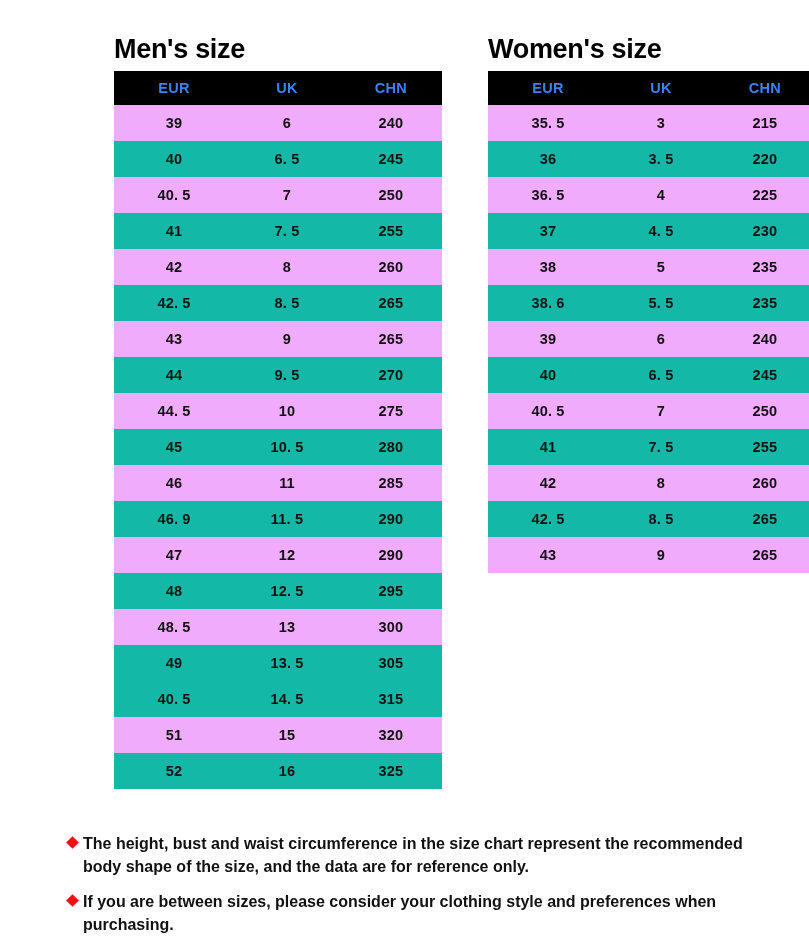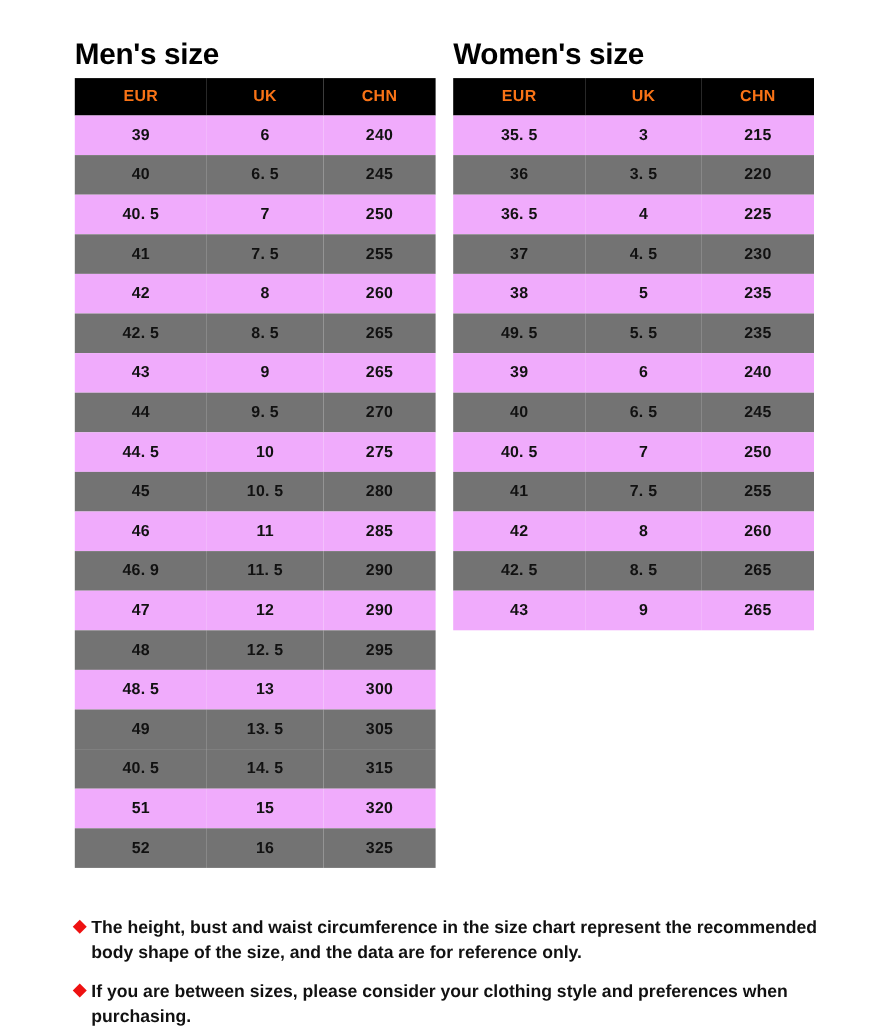--- a/index.html
+++ b/index.html
@@ -29,41 +29,42 @@
     top: 32px;
     left: 68px;
     width: 672px;
     display: flex;
     flex-direction: row;
     justify-content: space-between;
   }
 
   .table-block {
     width: 328px;
+    margin-left: 46px;
   }
 
   .table-title {
     font-size: 27px;
     font-weight: 700;
     line-height: 34px;
     letter-spacing: -0.3px;
     color: #000000;
     margin: 0 0 5px 0;
     white-space: nowrap;
   }
 
   table.size-table {
     width: 328px;
     border-collapse: collapse;
     table-layout: fixed;
   }
 
   table.size-table thead th {
     background: #000000;
-    color: #f97316;
+    color: #3b82f6;
     font-size: 14.5px;
     font-weight: 700;
     height: 34px;
     line-height: 34px;
     padding: 0;
     text-align: center;
     letter-spacing: 0.3px;
   }
 
   table.size-table tbody td {
@@ -71,21 +72,21 @@
     line-height: 36px;
     padding: 0;
     text-align: center;
     font-size: 14.5px;
     font-weight: 700;
     color: #111111;
     letter-spacing: 0.2px;
   }
 
   table.size-table tbody tr.stripe td {
-    background: #737373;
+    background: #14b8a6;
     text-align: center;
   }
   table.size-table tbody tr.plain td {
     background: #f0abfc;
   }
 
   
   col.c-eur { width: 120px; }
   col.c-uk  { width: 106px; }
   col.c-chn { width: 102px; }
@@ -279,21 +280,21 @@
               <td>37</td>
               <td>4. 5</td>
               <td>230</td>
             </tr>
             <tr class="plain">
               <td>38</td>
               <td>5</td>
               <td>235</td>
             </tr>
             <tr class="stripe">
-              <td>49. 5</td>
+              <td>38. 6</td>
               <td>5. 5</td>
               <td>235</td>
             </tr>
             <tr class="plain">
               <td>39</td>
               <td>6</td>
               <td>240</td>
             </tr>
             <tr class="stripe">
               <td>40</td>

